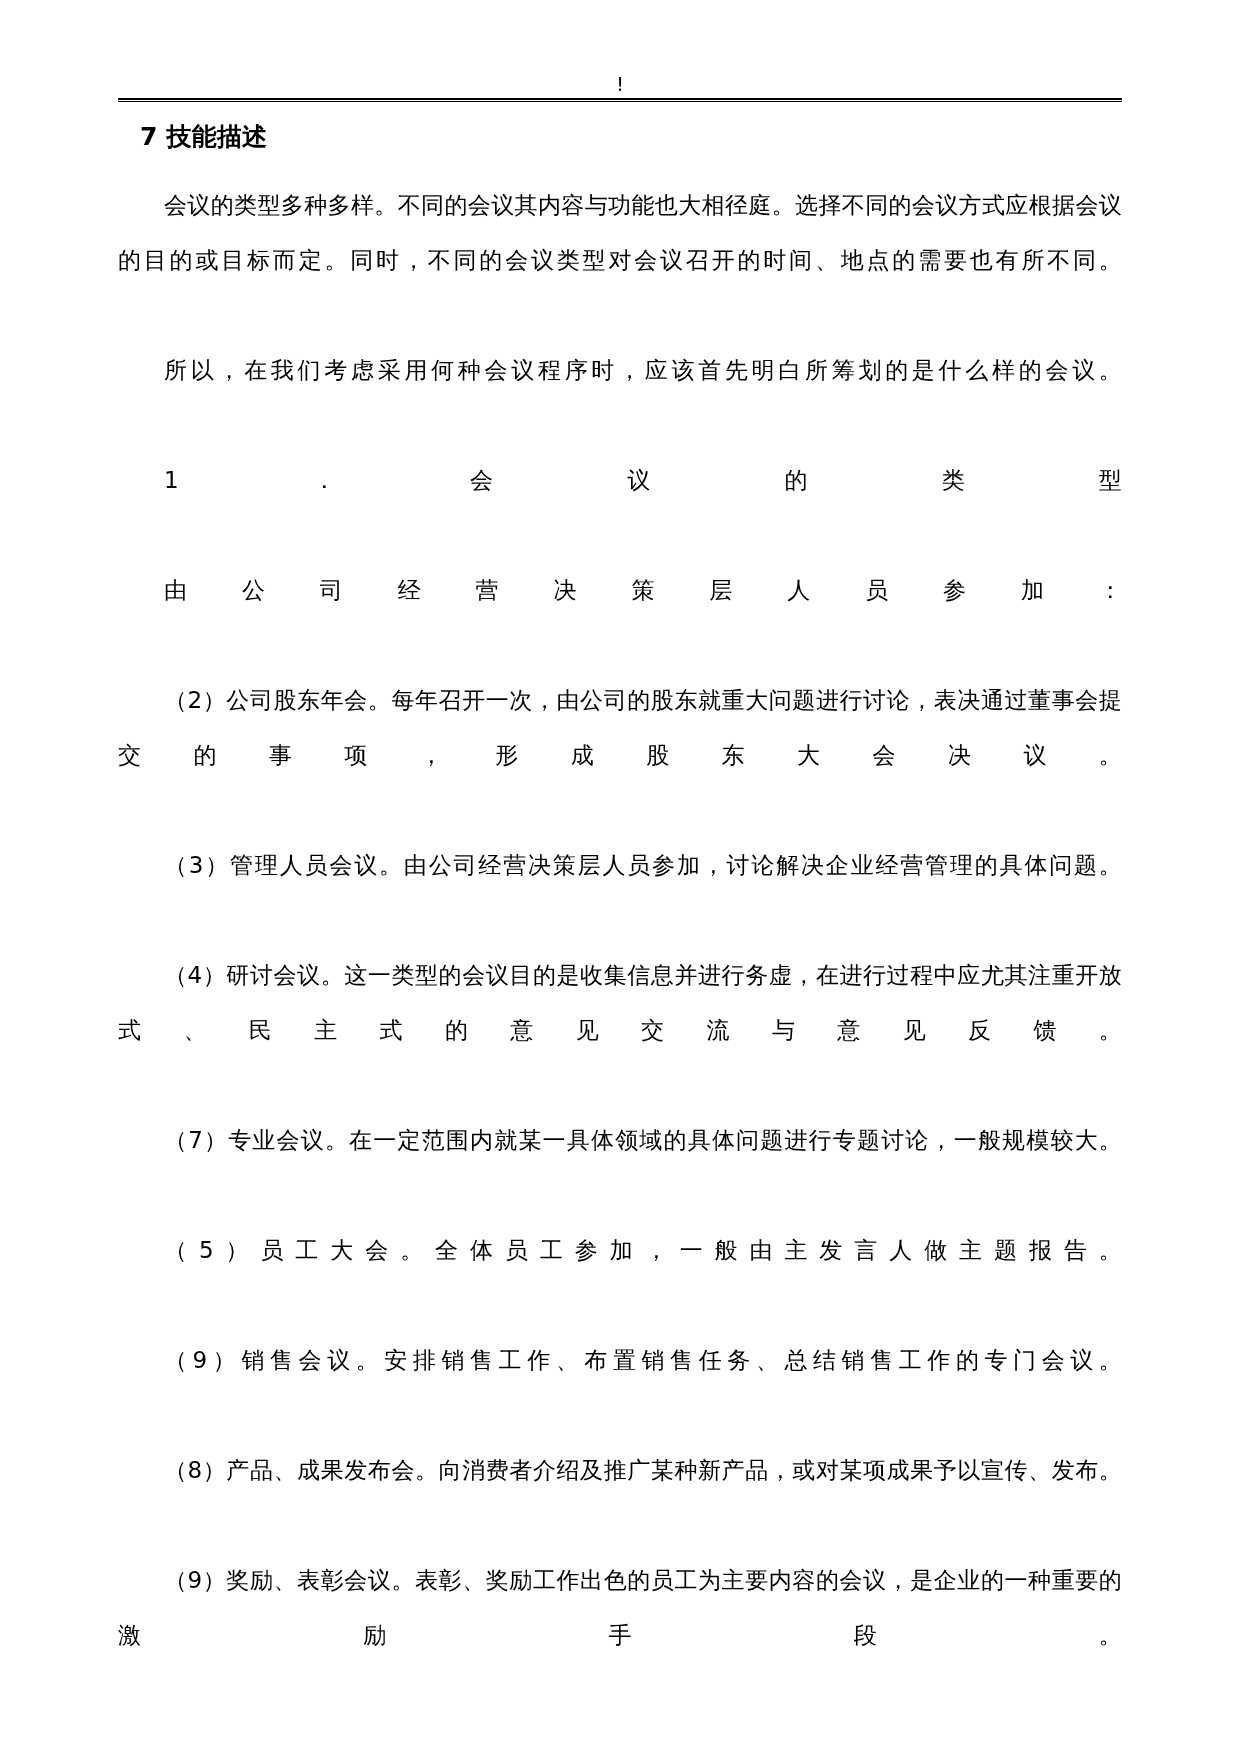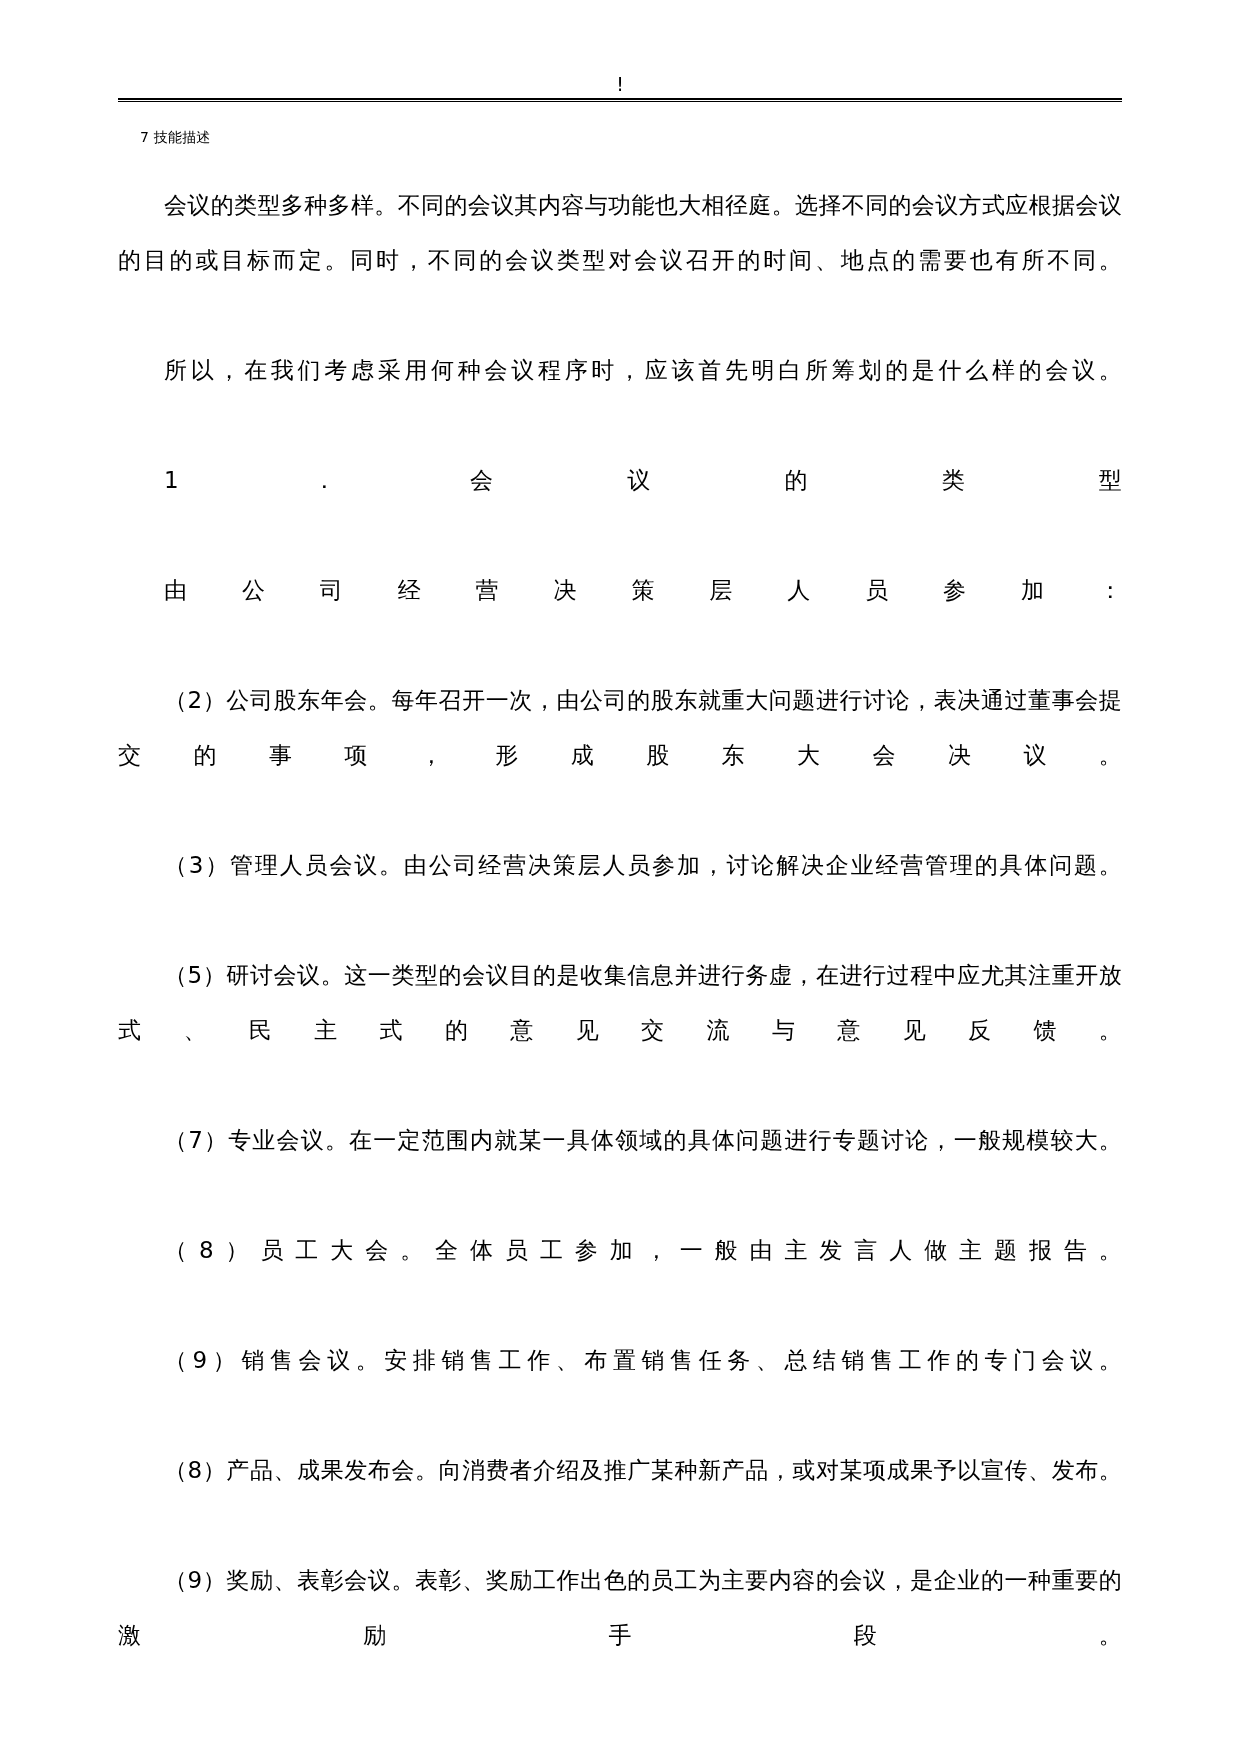--- a/index.html
+++ b/index.html
@@ -47,26 +47,27 @@
 
   
   .doc-body {
     position: absolute;
     left: 118px;
     top: 118px;
     width: 1004px;
   }
 
   .section-title {
-    font-size: 14px;
+    font-size: 25px;
     line-height: 30px;
     text-indent: 22px;
     margin: 0 0 0 0;
     padding-top: 4px;
     letter-spacing: 0.2px;
+    font-weight: bold;
   }
 
   p.para {
     font-size: 23px;
     line-height: 55px;
     margin: 0;
     padding: 0;
     text-align: justify;
     text-justify: inter-ideograph;
     text-indent: 2em;
@@ -105,25 +106,25 @@
 
     <p class="para">1．会议的类型</p>
 
     <p class="para">由公司经营决策层人员参加：</p>
 
 
     <p class="para">（2）公司股东年会。每年召开一次，由公司的股东就重大问题进行讨论，表决通过董事会提交的事项，形成股东大会决议。</p>
 
     <p class="para">（3）管理人员会议。由公司经营决策层人员参加，讨论解决企业经营管理的具体问题。</p>
 
-    <p class="para">（5）研讨会议。这一类型的会议目的是收集信息并进行务虚，在进行过程中应尤其注重开放式、民主式的意见交流与意见反馈。</p>
+    <p class="para">（4）研讨会议。这一类型的会议目的是收集信息并进行务虚，在进行过程中应尤其注重开放式、民主式的意见交流与意见反馈。</p>
 
     <p class="para">（7）专业会议。在一定范围内就某一具体领域的具体问题进行专题讨论，一般规模较大。</p>
 
-    <p class="para">（8）员工大会。全体员工参加，一般由主发言人做主题报告。</p>
+    <p class="para">（5）员工大会。全体员工参加，一般由主发言人做主题报告。</p>
 
     <p class="para">（9）销售会议。安排销售工作、布置销售任务、总结销售工作的专门会议。</p>
 
     <p class="para">（8）产品、成果发布会。向消费者介绍及推广某种新产品，或对某项成果予以宣传、发布。</p>
 
     <p class="para">（9）奖励、表彰会议。表彰、奖励工作出色的员工为主要内容的会议，是企业的一种重要的激励手段。</p>
 
   </div>
 </div>
 

